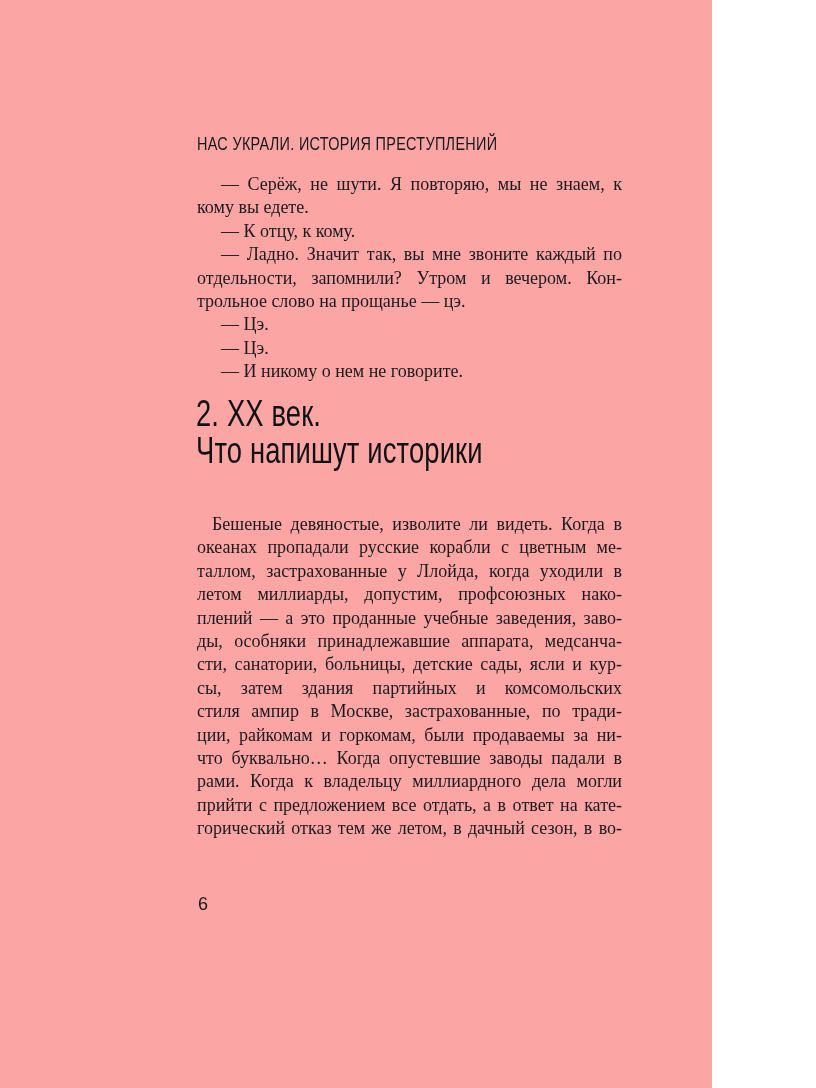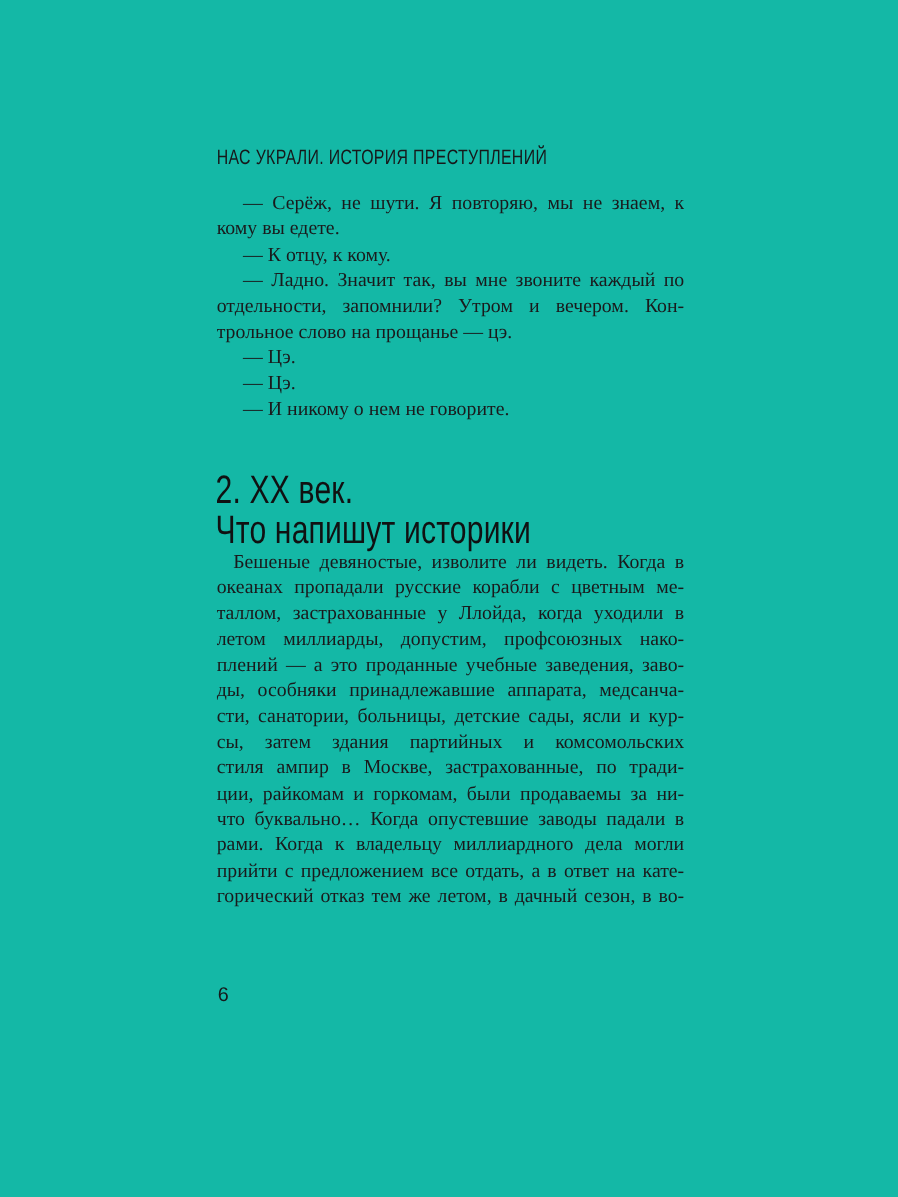--- a/index.html
+++ b/index.html
@@ -2,23 +2,23 @@
 <html><head>
 <meta charset="utf-8">
 <style>
   html, body {
     margin: 0;
     padding: 0;
     background: #ffffff;
   }
   .page {
     position: relative;
-    width: 816px;
+    width: 712px;
     height: 1088px;
-    background: #14b8a6;
+    background: #fca5a5;
     font-family: "Liberation Serif", serif;
     color: #1a1a1c;
     overflow: hidden;
   }
   
   .running-header {
     position: absolute;
     left: 197px;
     top: 133px;
     font-family: "Liberation Sans", sans-serif;
@@ -35,39 +35,39 @@
   }
   
   .textblock {
     position: absolute;
     left: 197px;
     width: 425px;
     font-size: 18px;
     line-height: 23.4px;
   }
   .dialogue { top: 173px; }
-  .body-text { top: 499px; }
+  .body-text { top: 513px; }
   .line {
     height: 23.4px;
     overflow: hidden;
     white-space: normal;
   }
   .line.just {
     text-align: justify;
     text-align-last: justify;
     text-justify: inter-word;
   }
   .line.last { text-align: left; }
   .line.indent-d { padding-left: 24px; }
   .line.indent-b { padding-left: 15px; }
   
   .chapter {
     position: absolute;
     left: 196px;
-    top: 426px;
+    top: 395px;
     margin: 0;
     font-family: "Liberation Sans", sans-serif;
     font-weight: 400;
     font-size: 36px;
     line-height: 37px;
     color: #101112;
   }
   .h-line {
     display: block;
     transform: scaleX(0.76);

